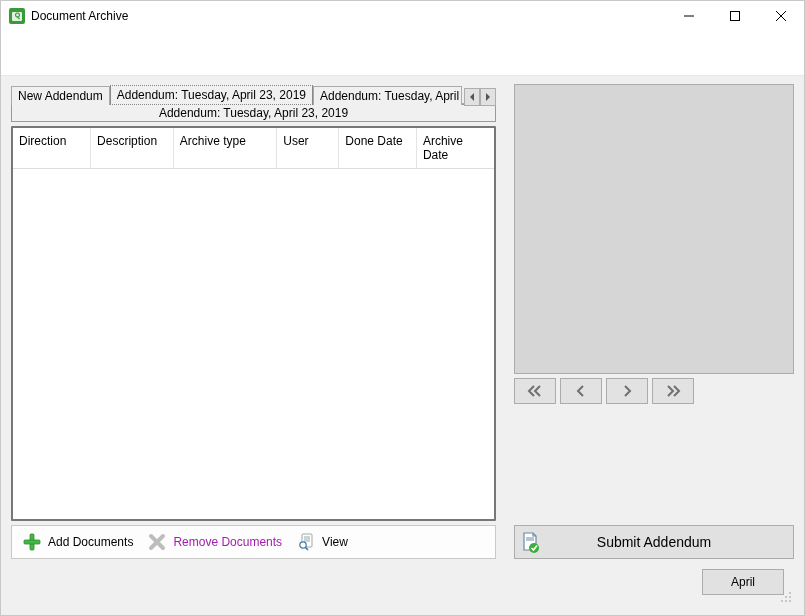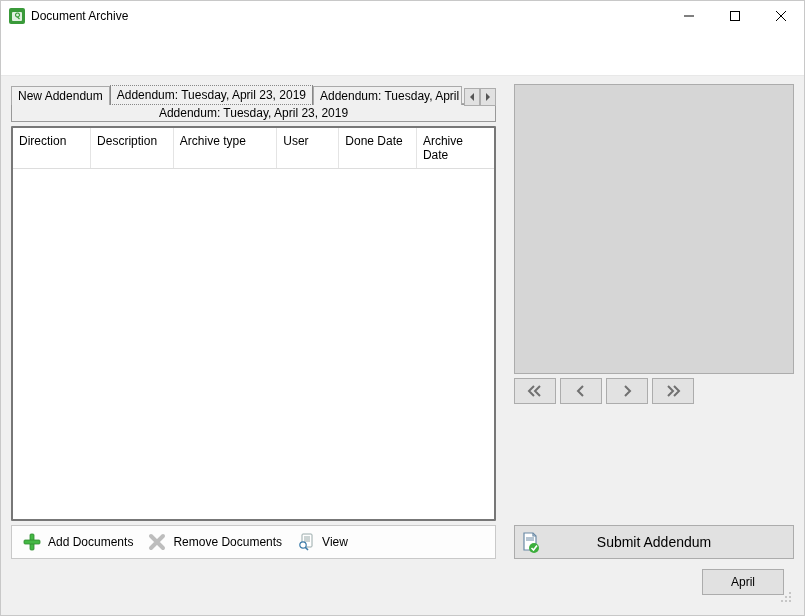--- a/index.html
+++ b/index.html
@@ -147,21 +147,21 @@
   }
   .tool-btn {
     display: flex; align-items: center;
     gap: 6px;
     padding: 2px 6px;
     height: 28px;
     background: transparent;
     border: none;
     font-size: 12px;
   }
-  .tool-btn.disabled { color: #000000; }
+  .tool-btn.disabled { color: #a21caf; }
   .tool-btn .icon { width: 20px; height: 20px; display:flex; align-items:center; justify-content:center;}
   
   .preview {
     border: 1px solid #acacac;
     background: #d6d6d6;
     height: 290px;
   }
   .nav-row {
     margin-top: 4px;
     display: flex;

